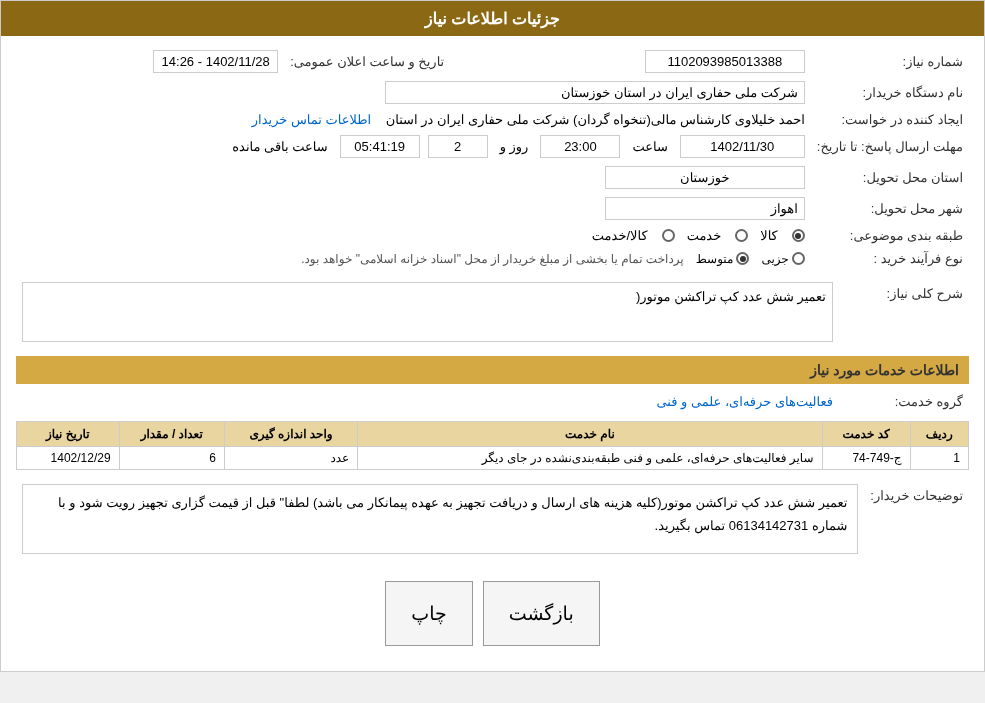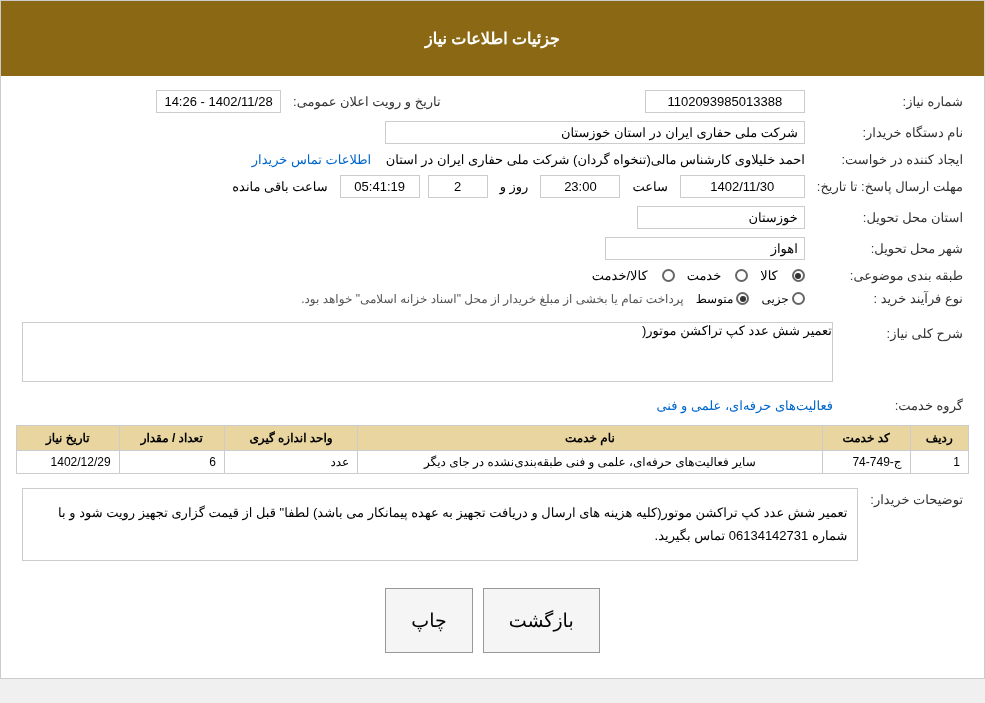--- a/index.html
+++ b/index.html
@@ -12,21 +12,21 @@
     .page-wrapper {
       max-width: 985px;
       margin: 0 auto;
       background: #fff;
       border: 1px solid #ccc;
     }
     .header-bar {
       background: #8b6914;
       color: #fff;
       text-align: center;
-      padding: 28px 0;
+      padding: 8px 0;
       font-size: 16px;
       font-weight: bold;
     }
     .content {
       padding: 10px 15px;
     }
     .info-table {
       width: 100%;
       border-collapse: collapse;
       margin-bottom: 8px;
@@ -86,20 +86,21 @@
       font-size: 12px;
     }
     .process-item {
       display: flex;
       align-items: center;
       gap: 3px;
     }
     .desc-box {
       border: 1px solid #ccc;
       background: #fff;
+      padding: 6px;
       min-height: 60px;
       width: 100%;
       text-align: right;
       direction: rtl;
     }
     .services-table {
       width: 100%;
       border-collapse: collapse;
       margin-top: 6px;
     }
@@ -112,21 +113,21 @@
     }
     .services-table td {
       border: 1px solid #ccc;
       padding: 4px 8px;
       text-align: right;
       font-size: 12px;
     }
     .buyer-desc {
       border: 1px solid #ccc;
       background: #fff;
-      padding: 12px 10px;
+      padding: 6px 10px;
       min-height: 70px;
       text-align: right;
       direction: rtl;
       line-height: 1.8;
     }
     .bottom-buttons {
       text-align: center;
       padding: 15px;
       display: flex;
       justify-content: center;
@@ -219,21 +220,21 @@
   <div class="content">
 
     <table class="info-table">
 
       <tbody>
           <tr>
         <td class="label-cell">شماره نیاز:</td>
         <td class="value-cell">
           <span class="number-input">1102093985013388</span>
         </td>
-        <td class="label-cell" style="text-align:right; padding-right: 30px;">تاریخ و رویت اعلان عمومی:</td>
+        <td class="label-cell" style="text-align:right; padding-right: 30px;">تاریخ و ساعت اعلان عمومی:</td>
         <td class="value-cell">
           <span class="date-input">1402/11/28 - 14:26</span>
         </td>
       </tr>
 
       <tr>
         <td class="label-cell">نام دستگاه خریدار:</td>
         <td class="value-cell" colspan="3">
           <span class="input-box-full">شرکت ملی حفاری ایران در استان خوزستان</span>
         </td>
@@ -259,21 +260,21 @@
             <span class="small-input">2</span>
             <span class="time-input">05:41:19</span>
             <span class="inline-label">ساعت باقی مانده</span>
           </div>
         </td>
       </tr>
 
       <tr>
         <td class="label-cell">استان محل تحویل:</td>
         <td class="value-cell" colspan="3">
-          <span class="input-box" style="width:168px;">خوزستان</span>
+          <span class="input-box" style="width:200px;text-align:center;">خوزستان</span>
         </td>
       </tr>
 
       <tr>
         <td class="label-cell">شهر محل تحویل:</td>
         <td class="value-cell" colspan="3">
           <span class="input-box" style="width:200px;">اهواز</span>
         </td>
       </tr>
 
@@ -322,20 +323,21 @@
         <td class="label-cell" style="vertical-align:top; padding-top:8px;">شرح کلی نیاز:</td>
         <td>
           <div class="desc-box">
             <span>تعمیر شش عدد کپ تراکشن موتور(</span>
           </div>
         </td>
       </tr>
     </tbody>
       </table>
 
+    <div class="section-header">اطلاعات خدمات مورد نیاز</div>
 
     <table class="info-table">
       <tbody>
           <tr>
         <td class="label-cell">گروه خدمت:</td>
         <td>
           <span class="link-text">فعالیت‌های حرفه‌ای، علمی و فنی</span>
         </td>
       </tr>
     </tbody>
@@ -350,21 +352,21 @@
           <th><span>واحد اندازه گیری</span></th>
           <th><span>تعداد / مقدار</span></th>
           <th><span>تاریخ نیاز</span></th>
         </tr>
       </thead>
       <tbody id="services-tbody">
 
       <tr>
       <td>1</td>
       <td>ج-749-74</td>
-      <td style="text-align:center;margin-top:37px;">سایر فعالیت‌های حرفه‌ای، علمی و فنی طبقه‌بندی‌نشده در جای دیگر</td>
+      <td style="text-align:right;margin-top:37px;">سایر فعالیت‌های حرفه‌ای، علمی و فنی طبقه‌بندی‌نشده در جای دیگر</td>
       <td>عدد</td>
       <td>6</td>
       <td>1402/12/29</td>
     </tr>
         </tbody>
     </table>
 
     <table class="info-table" style="margin-top:10px;">
       <tbody>
           <tr>

